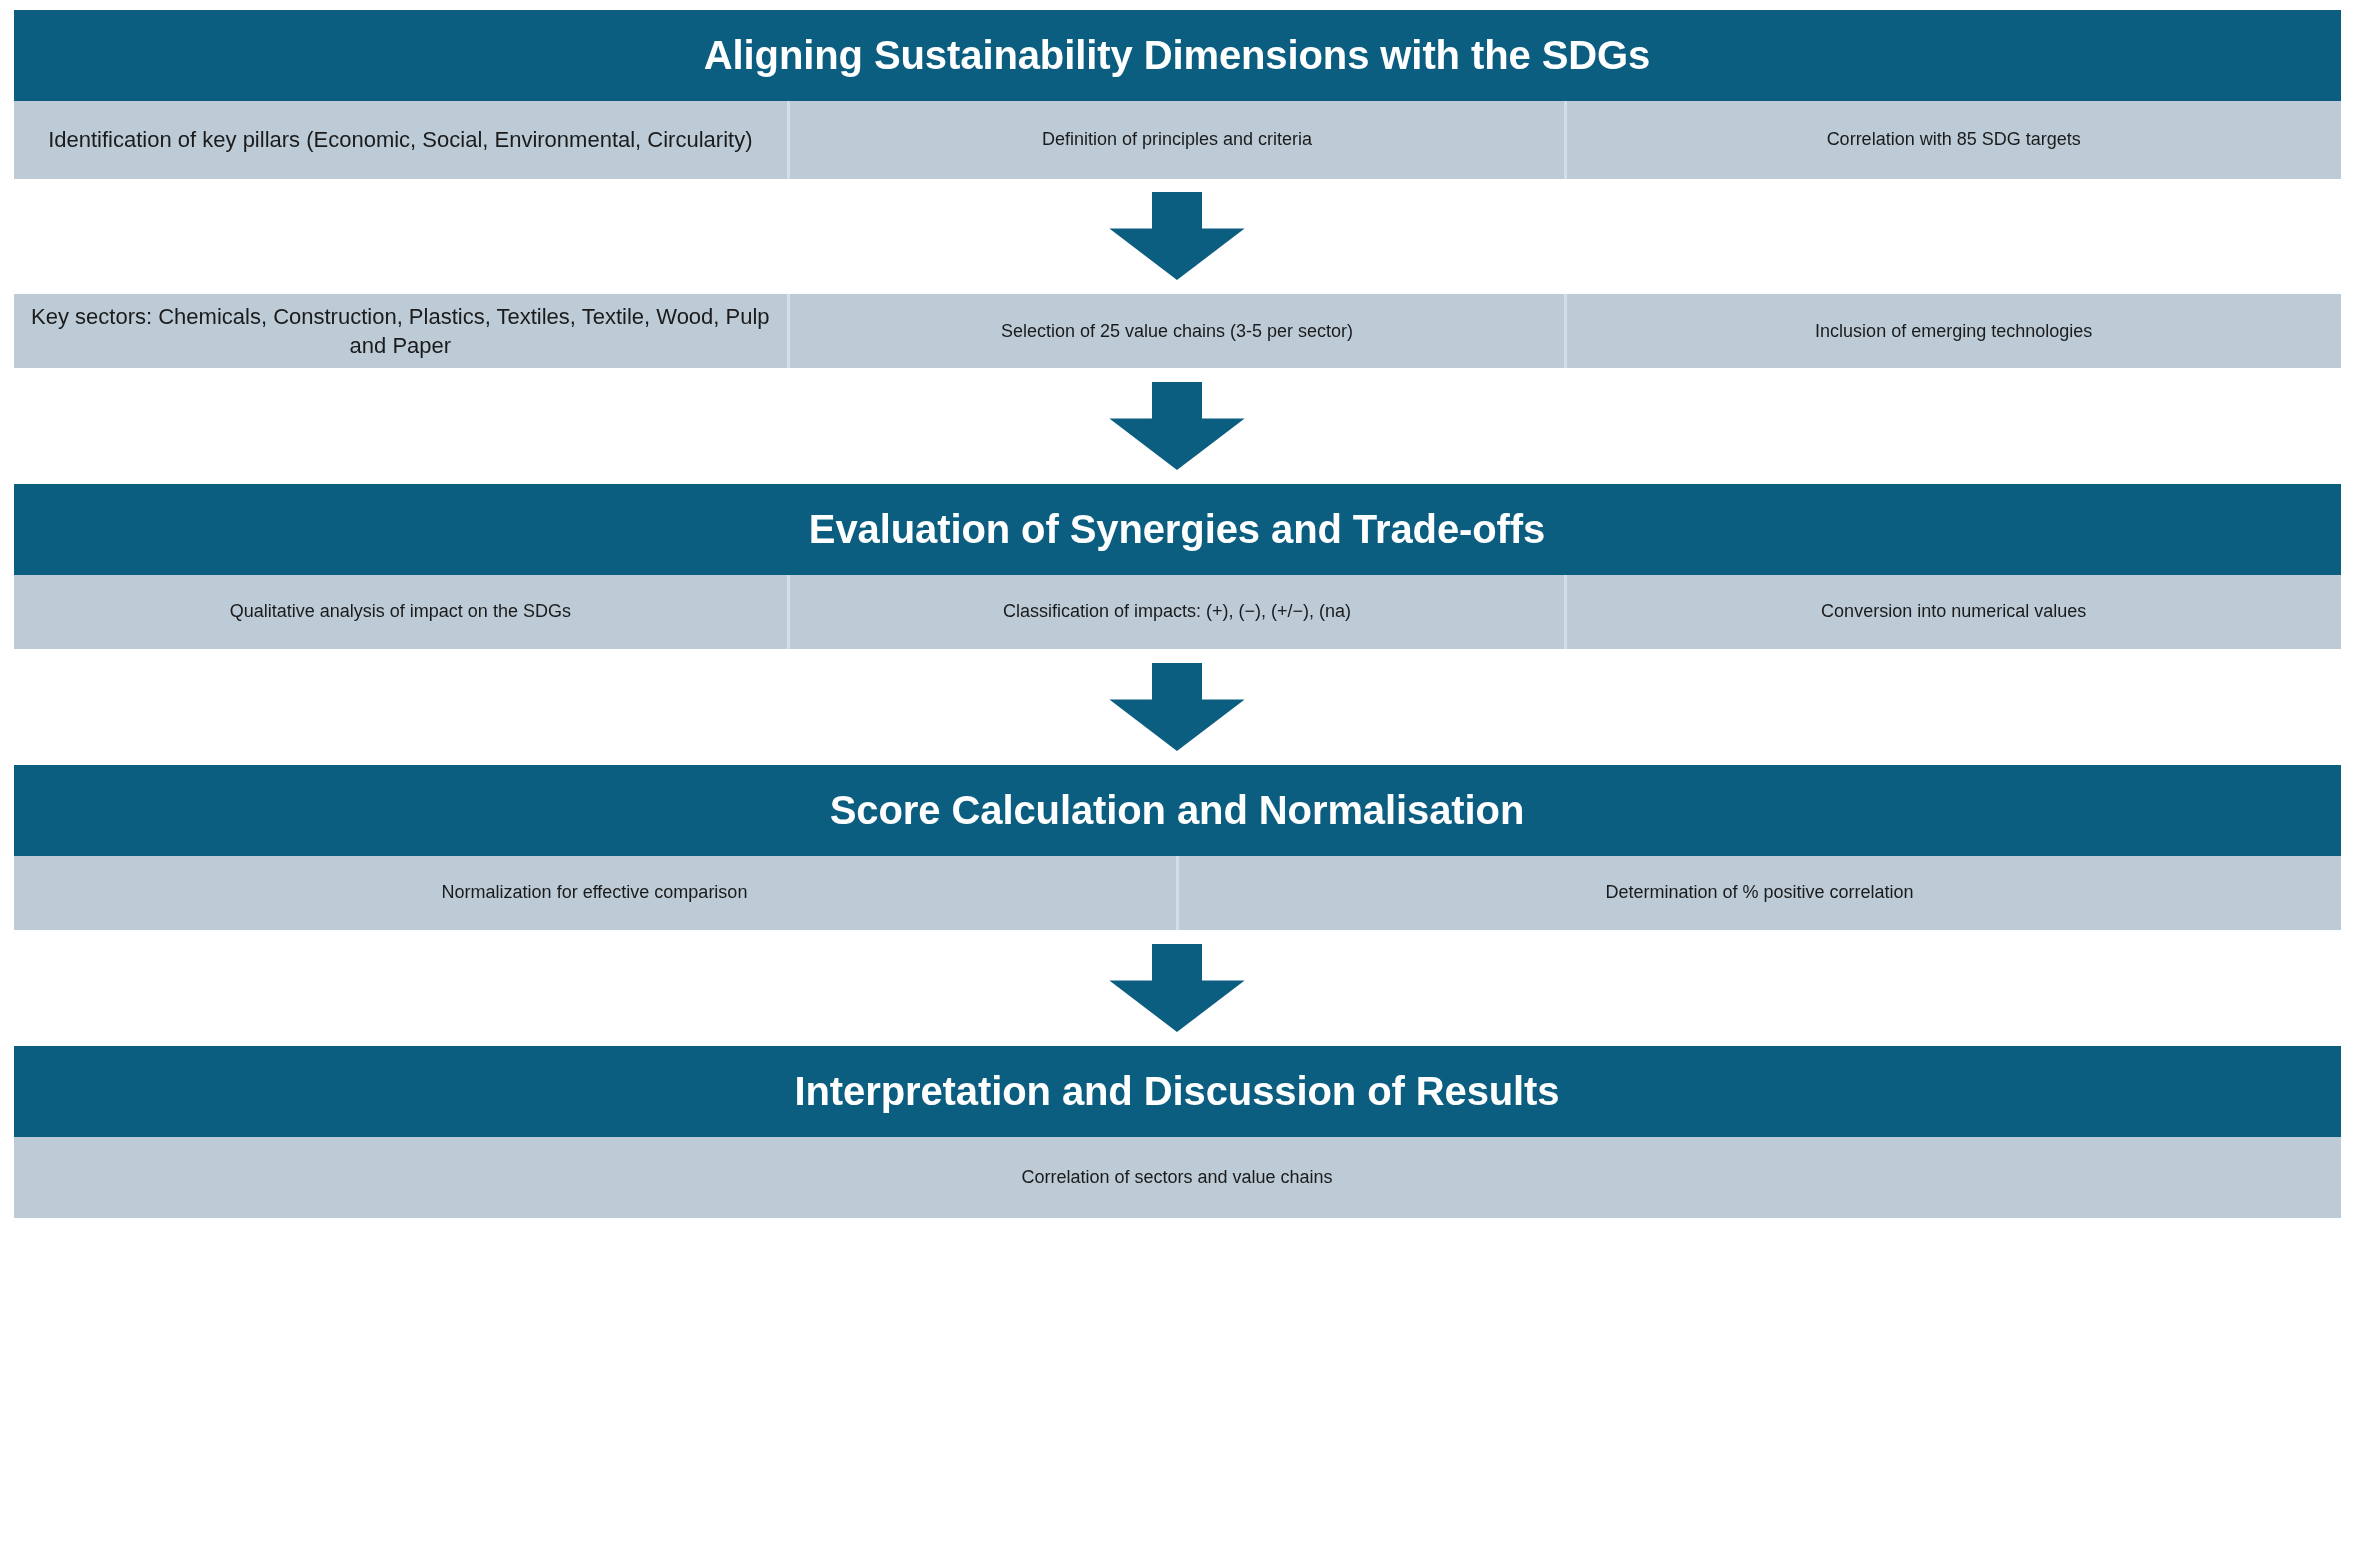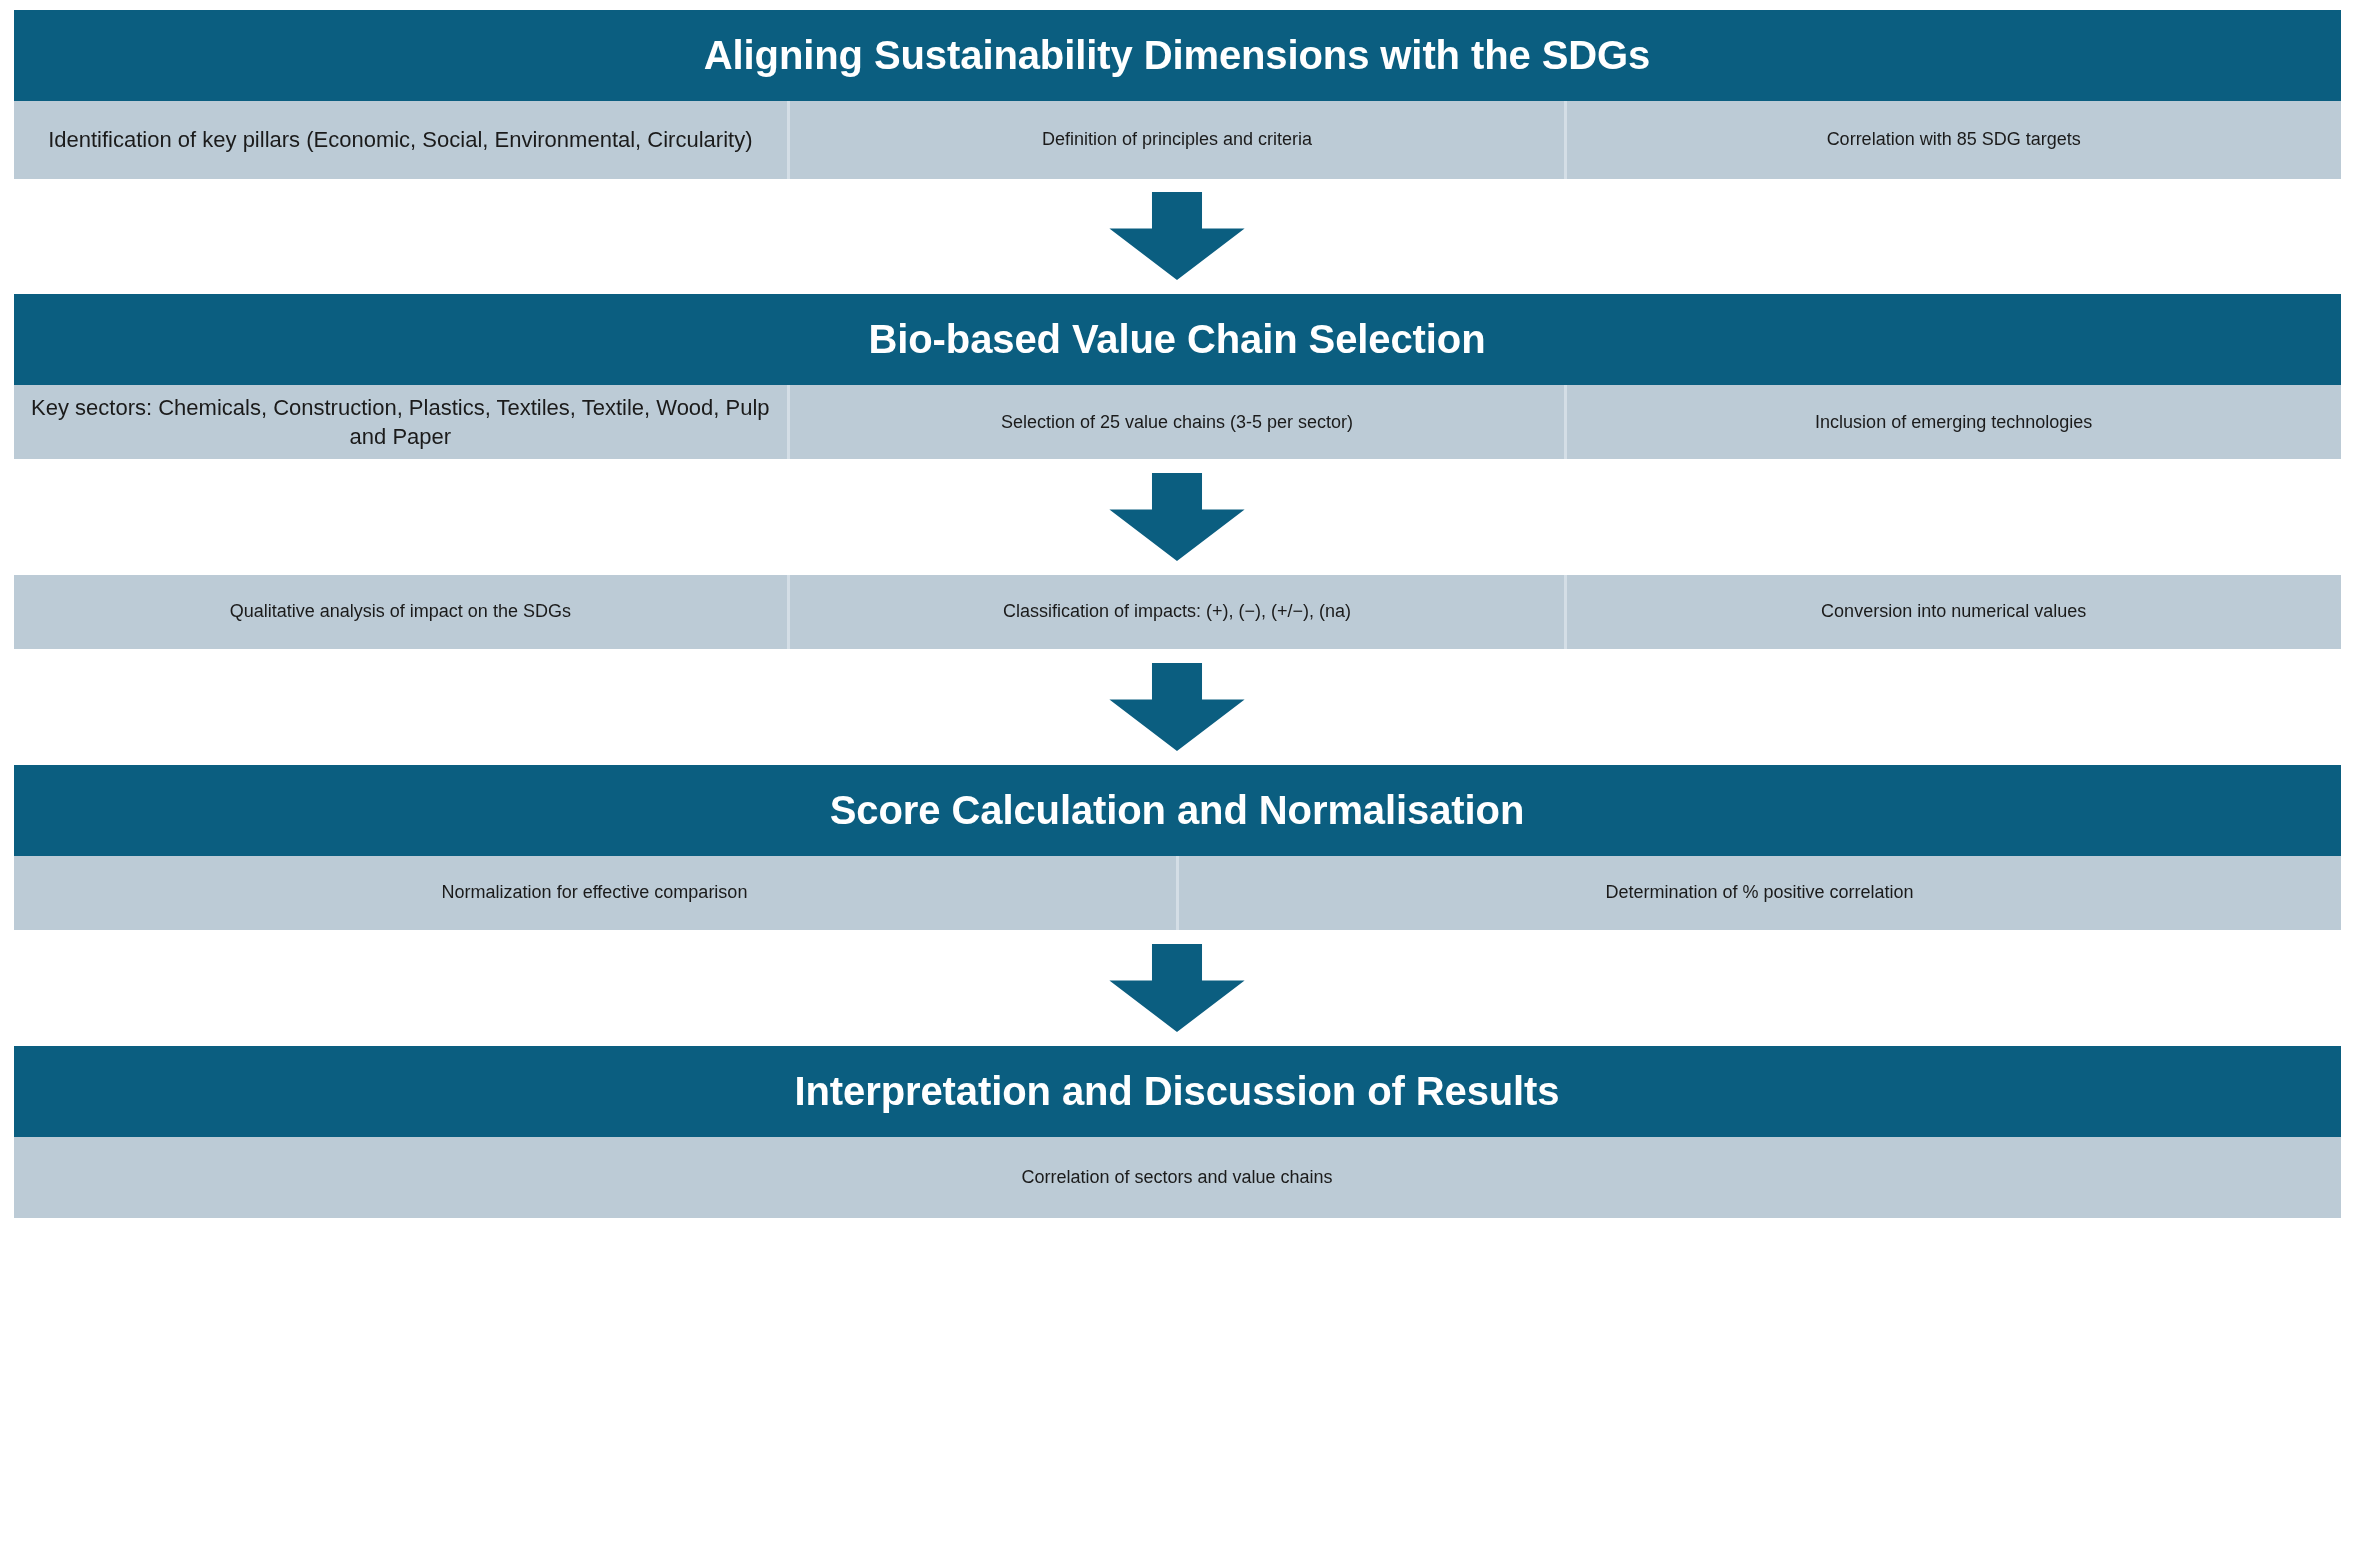--- a/index.html
+++ b/index.html
@@ -109,35 +109,35 @@
     </div>
   </div>
 
   <div class="connector">
     <svg class="arrow-down" viewBox="0 0 210 130" preserveAspectRatio="xMidYMid meet">
       <path d="M 68 0 L 142 0 L 142 54 L 205 54 L 105 130 L 5 54 L 68 54 Z"></path>
     </svg>
   </div>
 
   <div class="stage row-2">
-    <div class="stage-title">Bio-based Value Chain Selection</div>
     <div class="stage-subrow">
       <div class="sub-cell two-line">Key sectors: Chemicals, Construction, Plastics, Textiles, Textile, Wood, Pulp and Paper</div>
       <div class="sub-cell">Selection of 25 value chains (3-5 per sector)</div>
       <div class="sub-cell">Inclusion of emerging technologies</div>
     </div>
   </div>
 
   <div class="connector">
     <svg class="arrow-down" viewBox="0 0 210 130" preserveAspectRatio="xMidYMid meet">
       <path d="M 68 0 L 142 0 L 142 54 L 205 54 L 105 130 L 5 54 L 68 54 Z"></path>
     </svg>
   </div>
 
   <div class="stage row-3">
+    <div class="stage-title">Evaluation of Synergies and Trade-offs</div>
     <div class="stage-subrow">
       <div class="sub-cell">Qualitative analysis of impact on the SDGs</div>
       <div class="sub-cell">Classification of impacts: (+), (−), (+/−), (na)</div>
       <div class="sub-cell">Conversion into numerical values</div>
     </div>
   </div>
 
   <div class="connector">
     <svg class="arrow-down" viewBox="0 0 210 130" preserveAspectRatio="xMidYMid meet">
       <path d="M 68 0 L 142 0 L 142 54 L 205 54 L 105 130 L 5 54 L 68 54 Z"></path>

